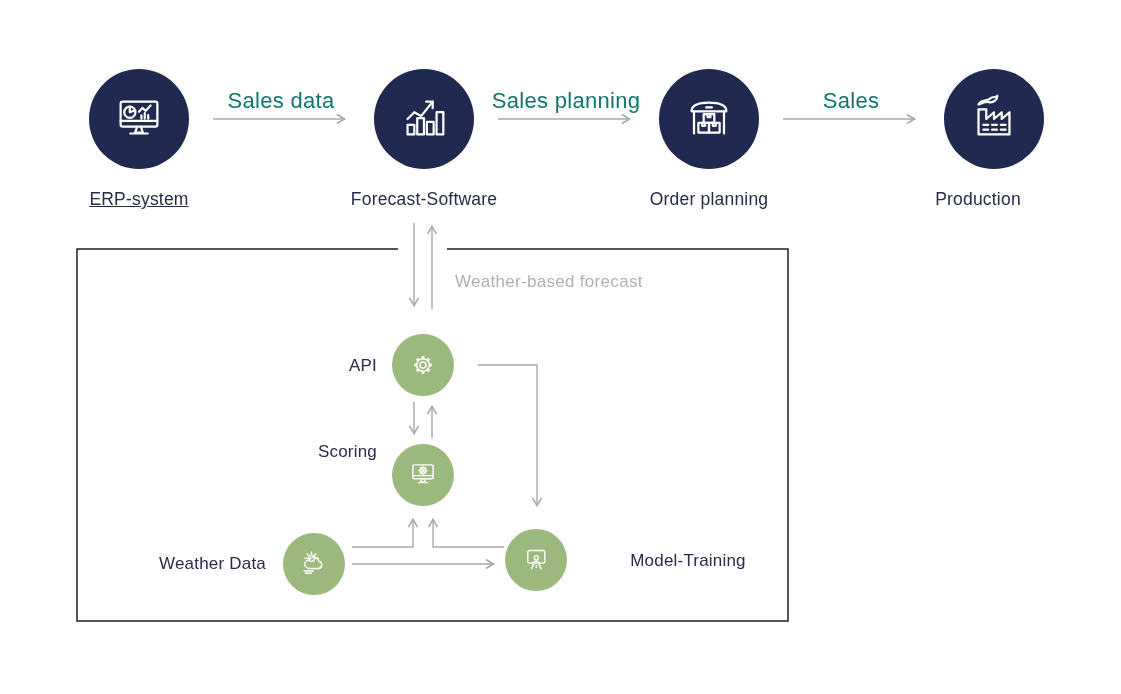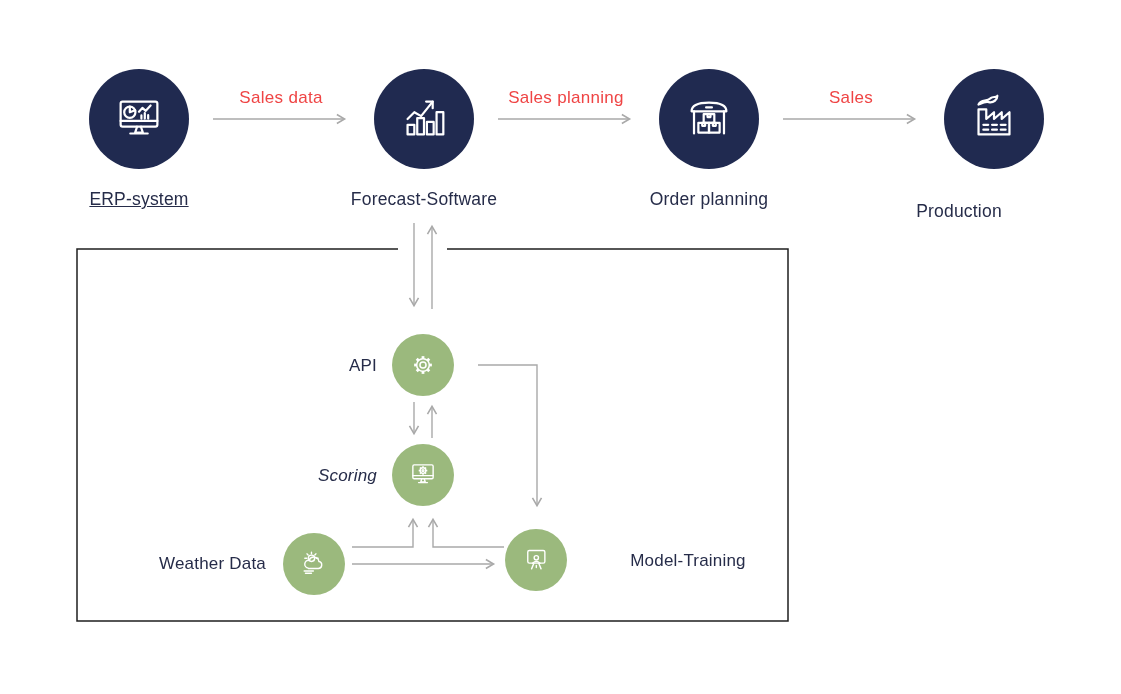--- a/index.html
+++ b/index.html
@@ -16,21 +16,21 @@
   }
   .circle.navy{width:100px;height:100px;background:#202a50;}
   .circle.green{width:62px;height:62px;background:#9bb97d;}
   .circle svg{display:block;}
   .top-label{
     position:absolute;width:220px;text-align:center;
     font-size:17.5px;color:#262c49;letter-spacing:.2px;
   }
   .gray-label{
     position:absolute;width:150px;text-align:center;
-    font-size:17px;color:#ef4444;letter-spacing:.3px;
+    font-size:22px;color:#0f766e;letter-spacing:.3px;
   }
   .side-label{
     position:absolute;font-size:17px;color:#262c49;letter-spacing:.2px;
   }
   .side-label.right-align{text-align:right;}
   .flow-label{
     position:absolute;font-size:17px;color:#b0b0b0;letter-spacing:.3px;
   }
   #connector-layer{position:absolute;left:0;top:0;pointer-events:none;}
 </style>
@@ -117,22 +117,23 @@
 
   <div class="gray-label" style="left:776px;top:88px;">Sales</div>
 
   <div class="circle navy" style="left:944px;top:69px;">
     <svg width="58" height="58" viewBox="0 0 60 60" fill="none" stroke="#ffffff" stroke-width="2.3" stroke-linecap="round" stroke-linejoin="round">
       <path d="M14 46 V20 H22 V30 L30 23 V30 L38 23 V30 L46 23 V46 Z"></path>
       <path d="M19 36 H24 M28 36 H33 M37 36 H42 M19 41 H24 M28 41 H33 M37 41 H42"></path>
       <path d="M14 15 C17 8.5 22 13 26.5 8.5 C29 6.5 32 8 33.5 6 C33.5 10 29.5 13.5 24.5 12.5 C20.5 11.7 16.5 14 14 15 Z"></path>
     </svg>
   </div>
-  <div class="top-label" style="left:849px;top:189px;margin-top:12px;">Production</div>
+  <div class="top-label" style="left:868px;top:189px;">Production</div>
 
+  <div class="flow-label" style="left:455px;top:272px;">Weather-based forecast</div>
 
   <div class="circle green" style="left:392px;top:334px;">
     <svg width="38" height="38" viewBox="0 0 60 60" fill="none" stroke="#ffffff" stroke-width="2.4">
       <circle cx="30" cy="30" r="10"></circle>
       <circle cx="30" cy="30" r="4.8"></circle>
       <g stroke-width="4.4" stroke-linecap="butt">
         <line x1="39.6" y1="30" x2="44" y2="30"></line>
         <line x1="36.79" y1="36.79" x2="39.9" y2="39.9"></line>
         <line x1="30" y1="39.6" x2="30" y2="44"></line>
         <line x1="23.21" y1="36.79" x2="20.1" y2="39.9"></line>
@@ -158,21 +159,21 @@
         <line x1="33.1" y1="26.1" x2="34.8" y2="27.8"></line>
         <line x1="30" y1="27.4" x2="30" y2="29.8"></line>
         <line x1="26.9" y1="26.1" x2="25.2" y2="27.8"></line>
         <line x1="25.6" y1="23" x2="23.2" y2="23"></line>
         <line x1="26.9" y1="19.9" x2="25.2" y2="18.2"></line>
         <line x1="30" y1="18.6" x2="30" y2="16.2"></line>
         <line x1="33.1" y1="19.9" x2="34.8" y2="18.2"></line>
       </g>
     </svg>
   </div>
-  <div class="side-label right-align" style="left:260px;top:466px;width:117px;font-style:italic;">Scoring</div>
+  <div class="side-label right-align" style="left:260px;top:442px;width:117px;">Scoring</div>
 
   <div class="circle green" style="left:283px;top:533px;">
     <svg width="38" height="38" viewBox="0 0 60 60" fill="none" stroke="#ffffff" stroke-width="2.2" stroke-linecap="round" stroke-linejoin="round">
       <circle cx="26" cy="21" r="5"></circle>
       <path d="M26 11.5 V14 M18.9 14 L20.7 15.8 M33.1 14 L31.3 15.8 M15.5 21 H18.5 M36.5 21 H33.5"></path>
       <path d="M21 37 h15.5 a5.5 5.5 0 0 0 1.2 -10.9 a8 8 0 0 0 -15.4 -2 a6.2 6.2 0 0 0 -1.3 12.4 Z"></path>
       <path d="M14.5 41 H29 M16.5 44.5 H26"></path>
     </svg>
   </div>
   <div class="side-label right-align" style="left:120px;top:554px;width:146px;">Weather Data</div>

